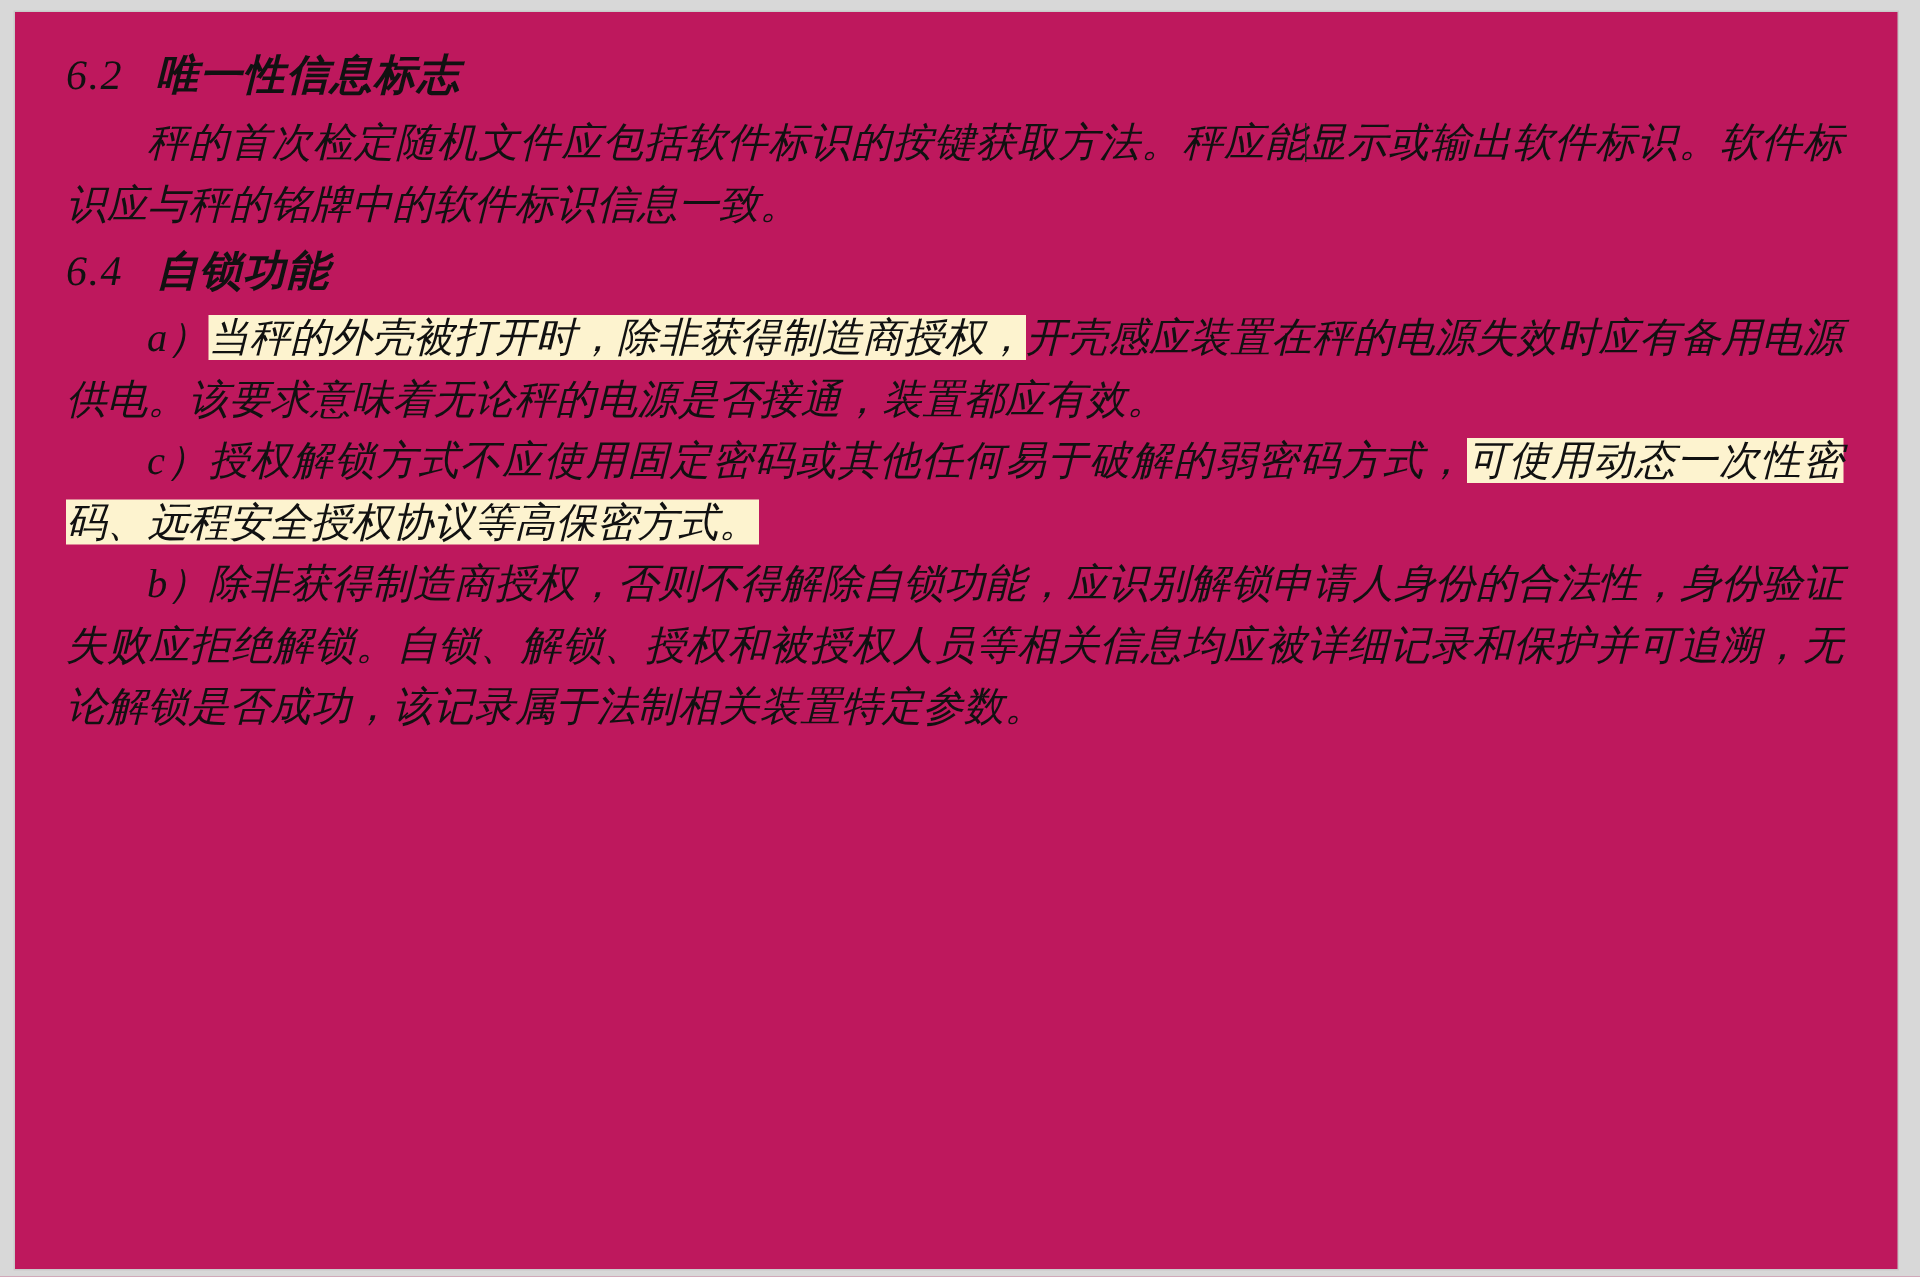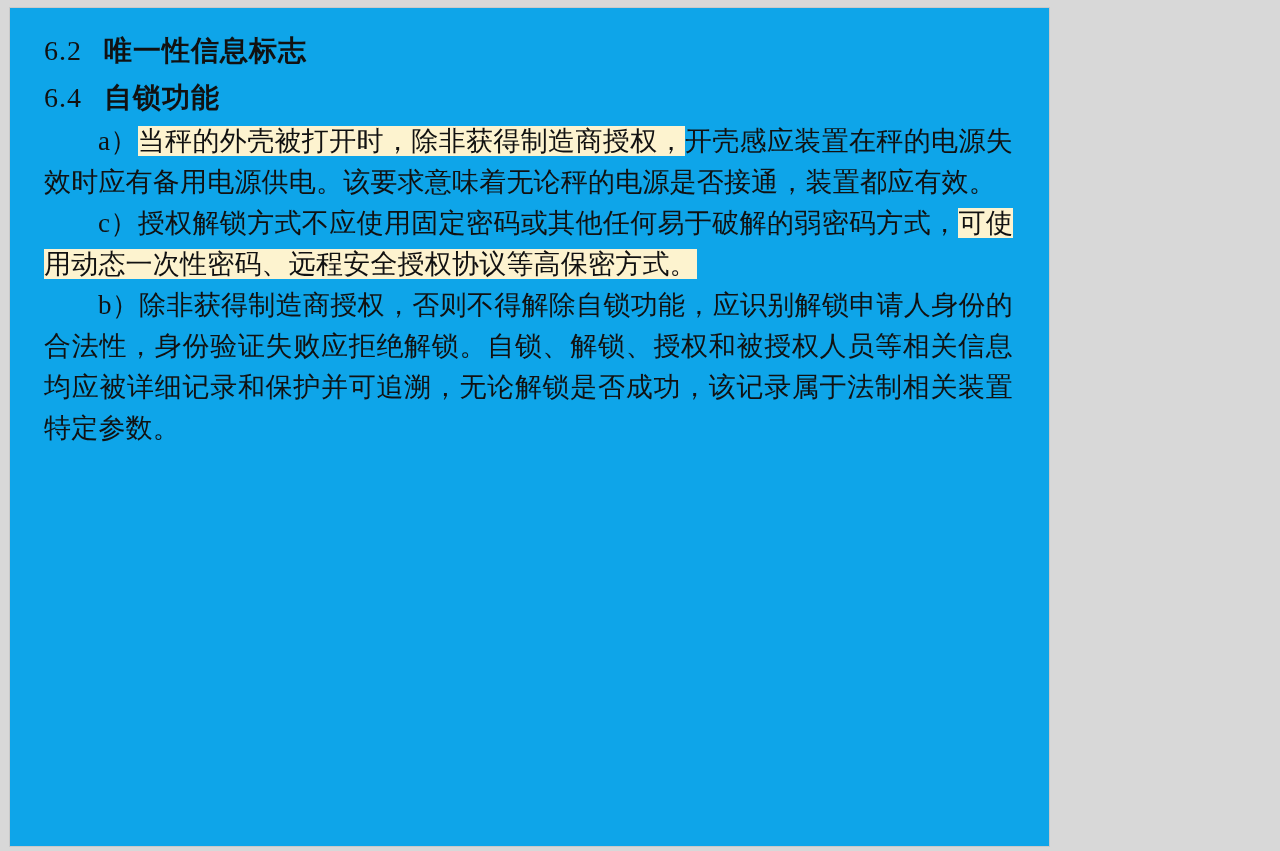--- a/index.html
+++ b/index.html
@@ -9,25 +9,26 @@
   }
   body {
     width: 1280px;
     height: 851px;
     font-family: "Liberation Serif", "DejaVu Serif", serif;
   }
   .page {
     position: absolute;
     left: 10px;
     top: 8px;
-    width: 1039px;
+    width: 1255px;
     height: 838px;
-    background: #0ea5e9;
+    background: #be185d;
     box-shadow: 0 0 0 1px #c9c9c9;
     overflow: hidden;
+    font-style: italic;
   }
   .content {
     padding: 18px 36px 0 34px;
     color: #111111;
     font-size: 27px;
     line-height: 1.52;
     text-align: justify;
     text-justify: inter-ideograph;
   }
   .heading {
@@ -70,20 +71,23 @@
 </head>
 <body>
 
 <div class="page">
   <div class="content">
 
     <h2 class="heading">
       <span class="num">6.2</span><span class="ttl">唯一性信息标志</span>
     </h2>
 
+    <p class="para">
+      <span>秤的首次检定随机文件应包括软件标识的按键获取方法。秤应能</span><span class="caret"></span><span>显示或输出软件标识。软件标识应与秤的铭牌中的软件标识信息一致。</span>
+    </p>
 
     <h2 class="heading">
       <span class="num">6.4</span><span class="ttl">自锁功能</span>
     </h2>
     <p class="item">
       <span>a）</span><span class="hl">当秤的外壳被打开时，除非获得制造商授权，</span><span>开壳感应装置在秤的电源失效时应有备用电源供电。该要求意味着无论秤的电源是否接通，装置都应有效。</span>
     </p>
     <p class="item">
       <span>c）授权解锁方式不应使用固定密码或其他任何易于破解的弱密码方式，</span><span class="hl">可使用动态一次性密码、远程安全授权协议等高保密方式。</span>
     </p>

